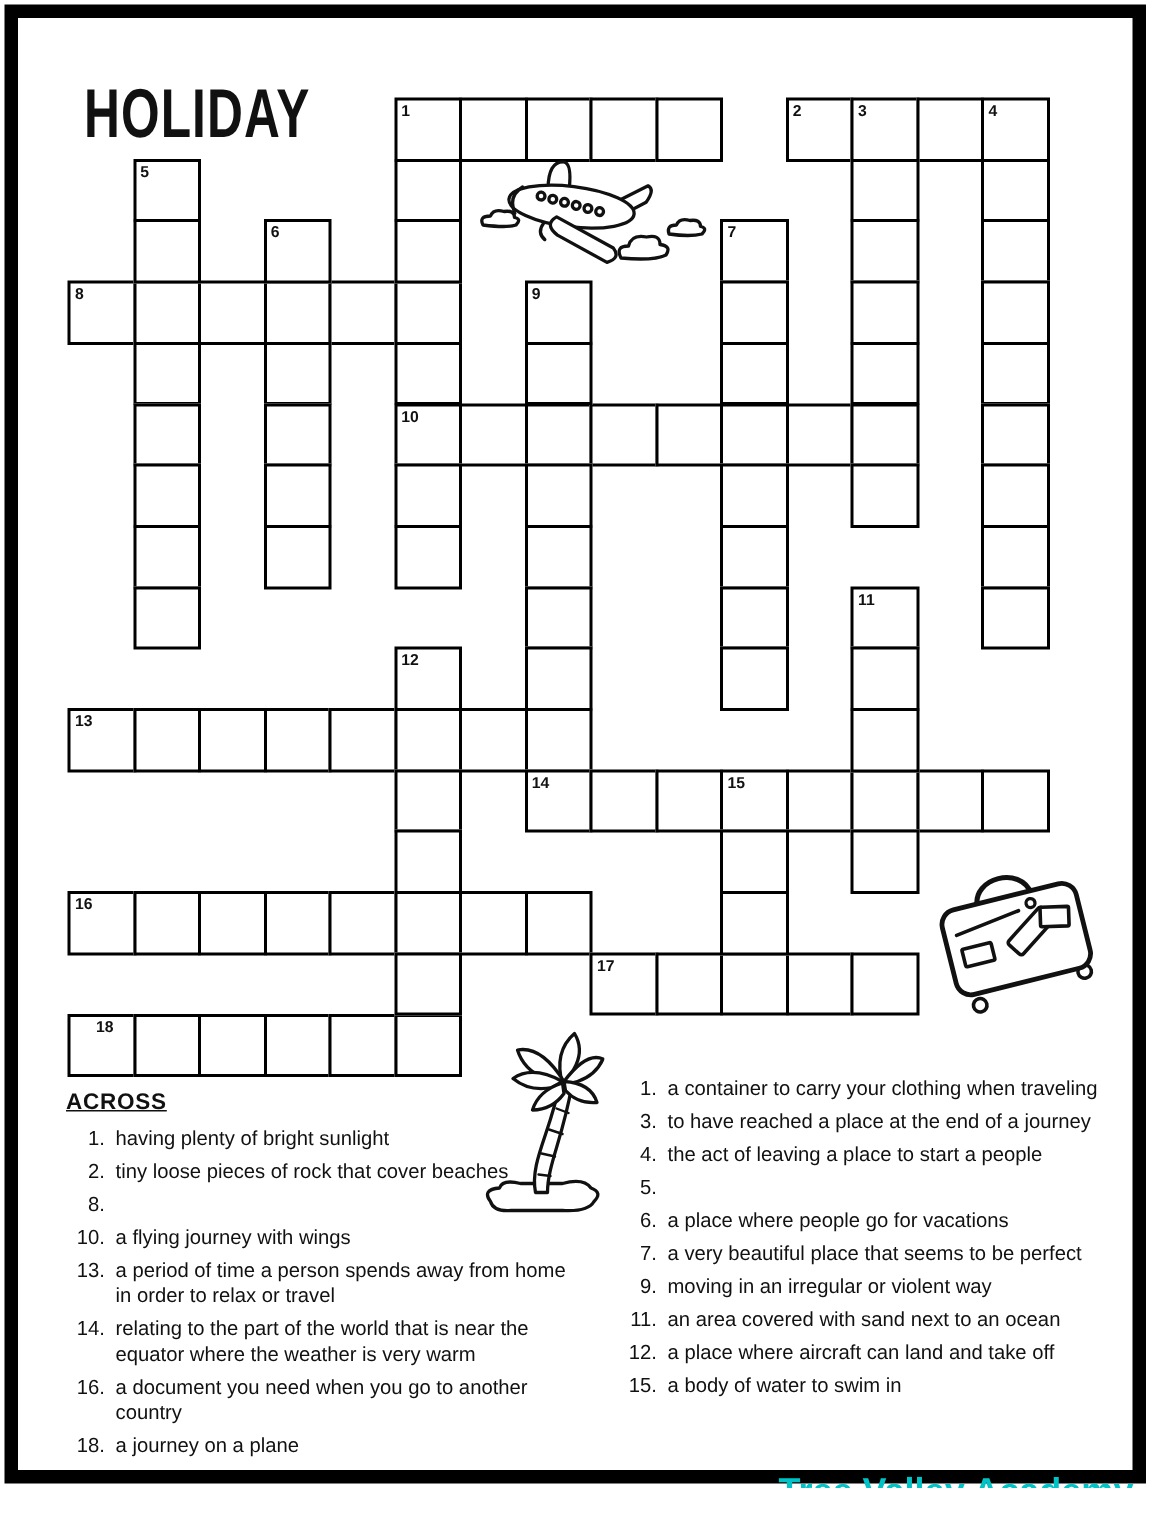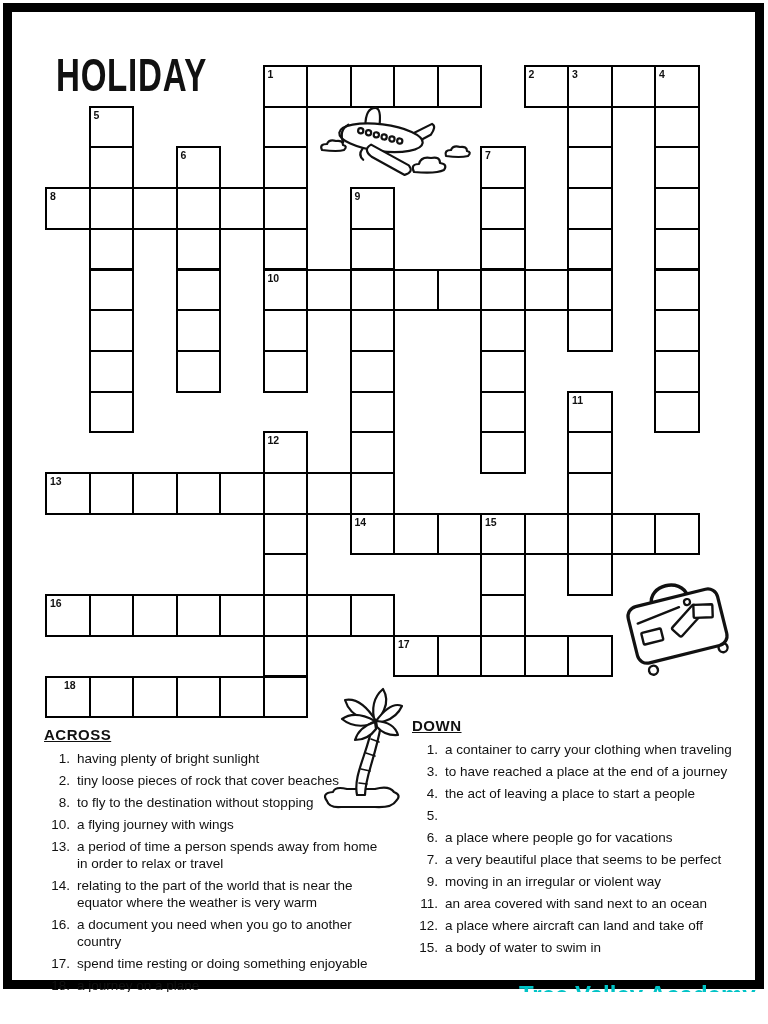--- a/index.html
+++ b/index.html
@@ -222,53 +222,47 @@
         <div class="clue">
           <span class="num">1.</span>
           <span class="txt">having plenty of bright sunlight</span>
         </div>
         <div class="clue">
           <span class="num">2.</span>
           <span class="txt">tiny loose pieces of rock that cover beaches</span>
         </div>
         <div class="clue">
           <span class="num">8.</span>
-          <span class="txt">to fly to the destination without stopping</span>
         </div>
         <div class="clue">
           <span class="num">10.</span>
           <span class="txt">a flying journey with wings</span>
         </div>
         <div class="clue">
           <span class="num">13.</span>
           <span class="txt">a period of time a person spends away from home
 in order to relax or travel</span>
         </div>
         <div class="clue">
           <span class="num">14.</span>
           <span class="txt">relating to the part of the world that is near the
 equator where the weather is very warm</span>
         </div>
         <div class="clue">
           <span class="num">16.</span>
           <span class="txt">a document you need when you go to another country</span>
         </div>
         <div class="clue">
-          <span class="num">17.</span>
-          <span class="txt">spend time resting or doing something enjoyable</span>
-        </div>
-        <div class="clue">
           <span class="num">18.</span>
           <span class="txt">a journey on a plane</span>
         </div>
       </div>
   </div>
 
   <div class="clues clues-down">
-    <h2>DOWN</h2>
     <div>
         <div class="clue">
           <span class="num">1.</span>
           <span class="txt">a container to carry your clothing when traveling</span>
         </div>
         <div class="clue">
           <span class="num">3.</span>
           <span class="txt">to have reached a place at the end of a journey</span>
         </div>
         <div class="clue">

